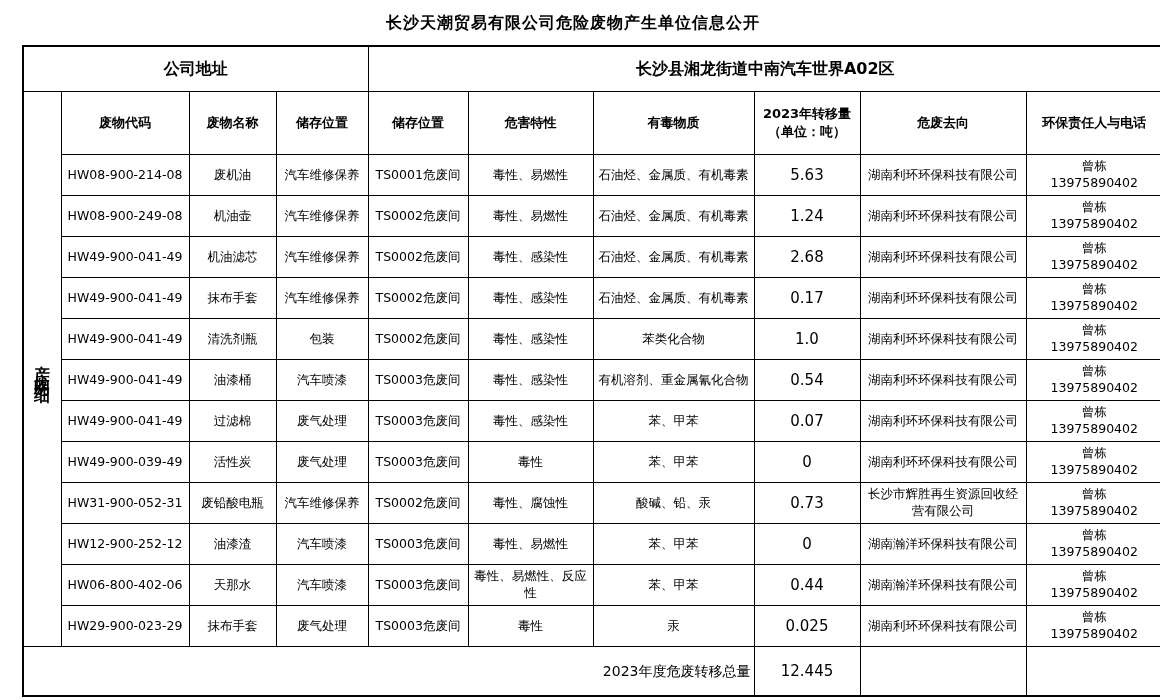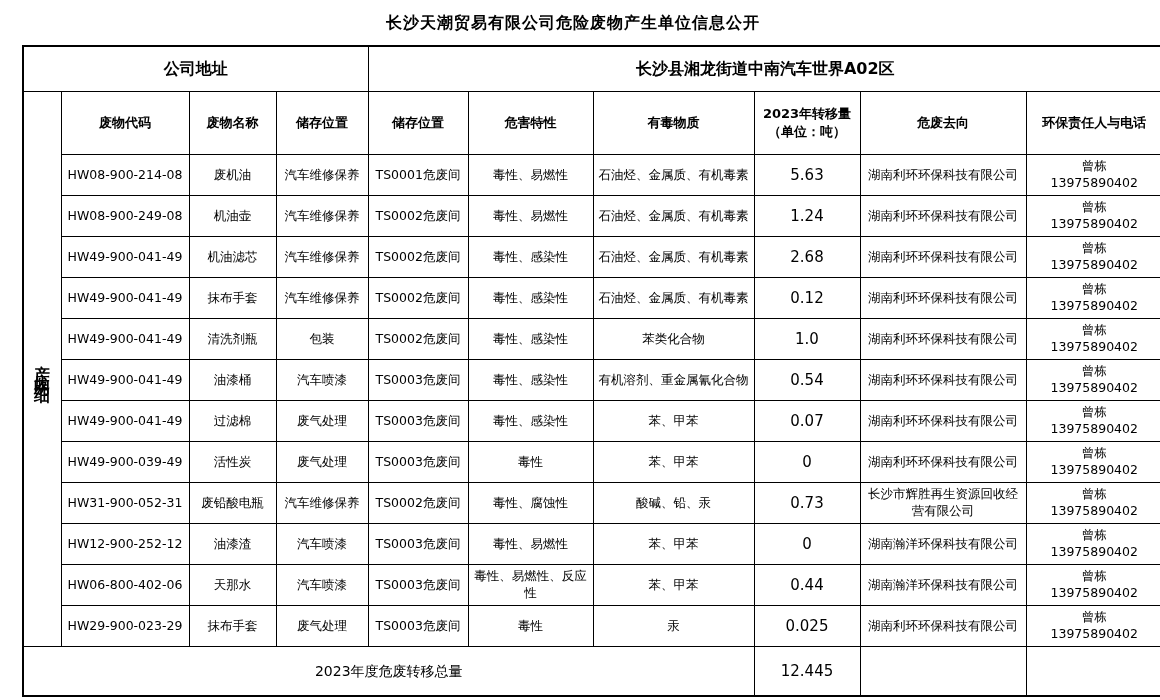--- a/index.html
+++ b/index.html
@@ -57,21 +57,21 @@
   .section-cell { padding: 0; }
   .vtext {
     display: inline-block;
     writing-mode: vertical-rl;
     text-orientation: upright;
     font-weight: bold;
     font-size: 16px;
     letter-spacing: 7px;
   }
   .num { font-size: 15px; }
-  .total-label { font-size: 14px; }
+  .total-label { font-size: 14px; text-align: right; }
 </style>
 </head>
 <body>
 
 <div class="page">
   <div class="title">长沙天潮贸易有限公司危险废物产生单位信息公开</div>
 
   <table class="main-table">
     <colgroup>
       <col style="width:38px">
@@ -149,21 +149,21 @@
       <div>13975890402</div>
     </td>
   </tr>
         <tr class="data-row">
     <td>HW49-900-041-49</td>
     <td>抹布手套</td>
     <td>汽车维修保养</td>
     <td>TS0002危废间</td>
     <td>毒性、感染性</td>
     <td>石油烃、金属质、有机毒素</td>
-    <td class="num">0.12</td>
+    <td class="num">0.17</td>
     <td>湖南利环环保科技有限公司</td>
     <td>
       <div>曾栋</div>
       <div>13975890402</div>
     </td>
   </tr>
         <tr class="data-row">
     <td>HW49-900-041-49</td>
     <td>清洗剂瓶</td>
     <td>包装</td>

